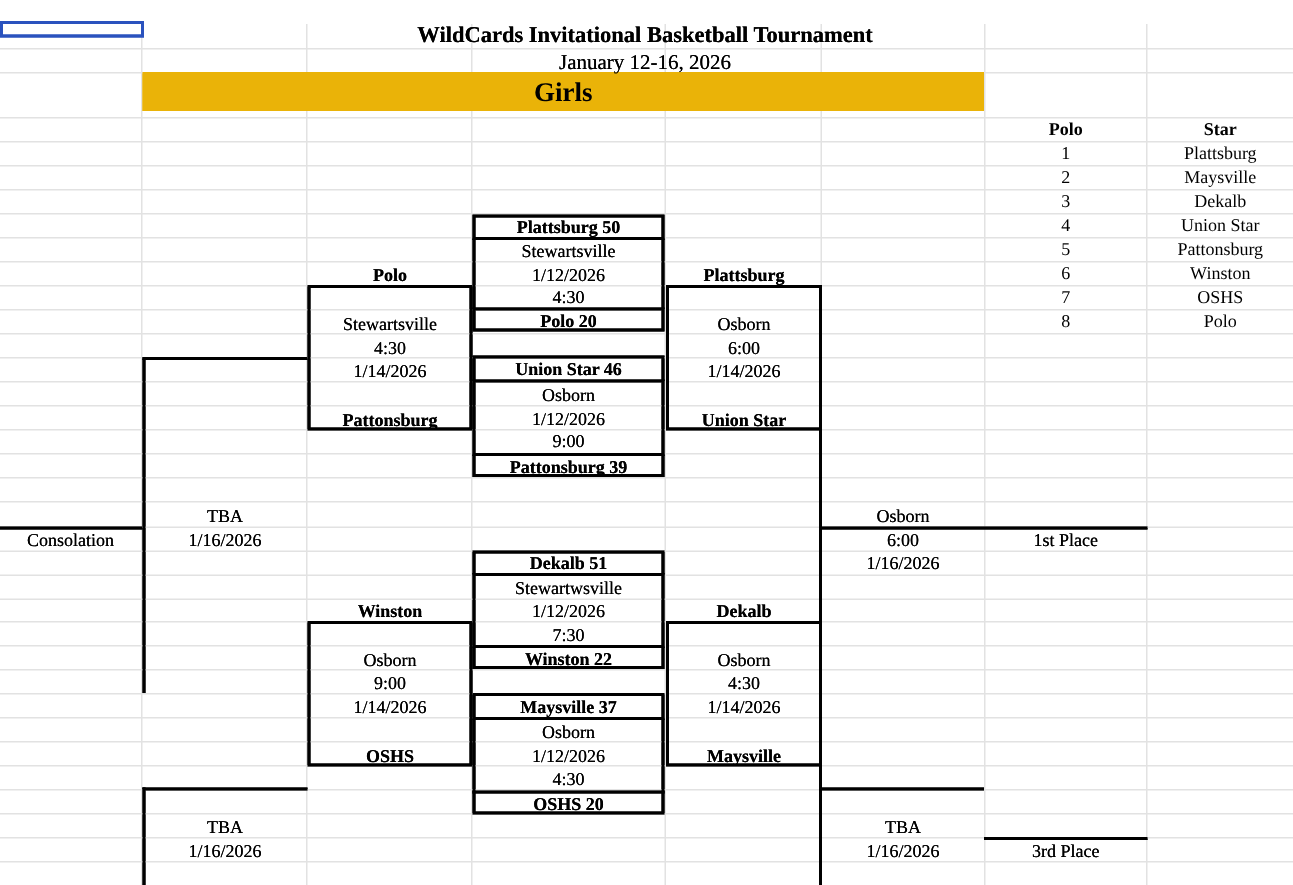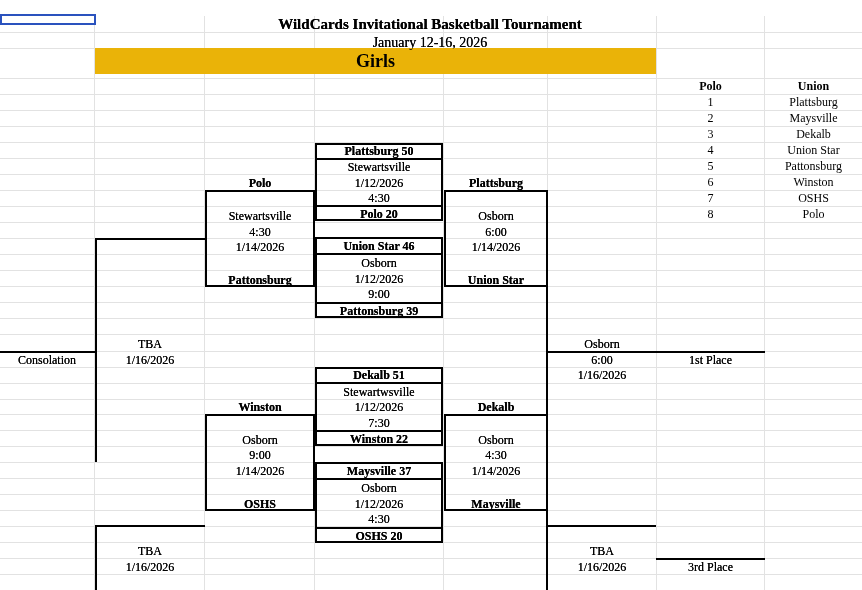--- a/index.html
+++ b/index.html
@@ -53,21 +53,21 @@
   <div class="gridline-v" style="left:656px"></div>
   <div class="gridline-v" style="left:764px"></div>
 
   <div class="cell title" style="left:204px;top:0px;width:452px;height:17px;">WildCards Invitational Basketball Tournament</div>
   <div class="cell subtitle" style="left:204px;top:18px;width:452px;height:17px;">January 12-16, 2026</div>
   <div class="girls-band" style="left:95px;top:32px;width:561px;height:26px;">Girls</div>
 
   <div class="selbox" style="left:0px;top:-2px;width:96px;height:11px;"></div>
 
   <div class="cell seed-head" style="left:657px;top:62px;width:107px;height:16px;">Polo</div>
-  <div class="cell seed-head" style="left:765px;top:62px;width:97px;height:16px;">Union</div>
+  <div class="cell seed-head" style="left:765px;top:62px;width:97px;height:16px;">Star</div>
 
   <div class="cell seed-cell" style="left:657px;top:78px;width:107px;height:16px;">1</div>
   <div class="cell seed-cell" style="left:765px;top:78px;width:97px;height:16px;">Plattsburg</div>
   <div class="cell seed-cell" style="left:657px;top:94px;width:107px;height:16px;">2</div>
   <div class="cell seed-cell" style="left:765px;top:94px;width:97px;height:16px;">Maysville</div>
   <div class="cell seed-cell" style="left:657px;top:110px;width:107px;height:16px;">3</div>
   <div class="cell seed-cell" style="left:765px;top:110px;width:97px;height:16px;">Dekalb</div>
   <div class="cell seed-cell" style="left:657px;top:126px;width:107px;height:16px;">4</div>
   <div class="cell seed-cell" style="left:765px;top:126px;width:97px;height:16px;">Union Star</div>
   <div class="cell seed-cell" style="left:657px;top:142px;width:107px;height:16px;">5</div>

